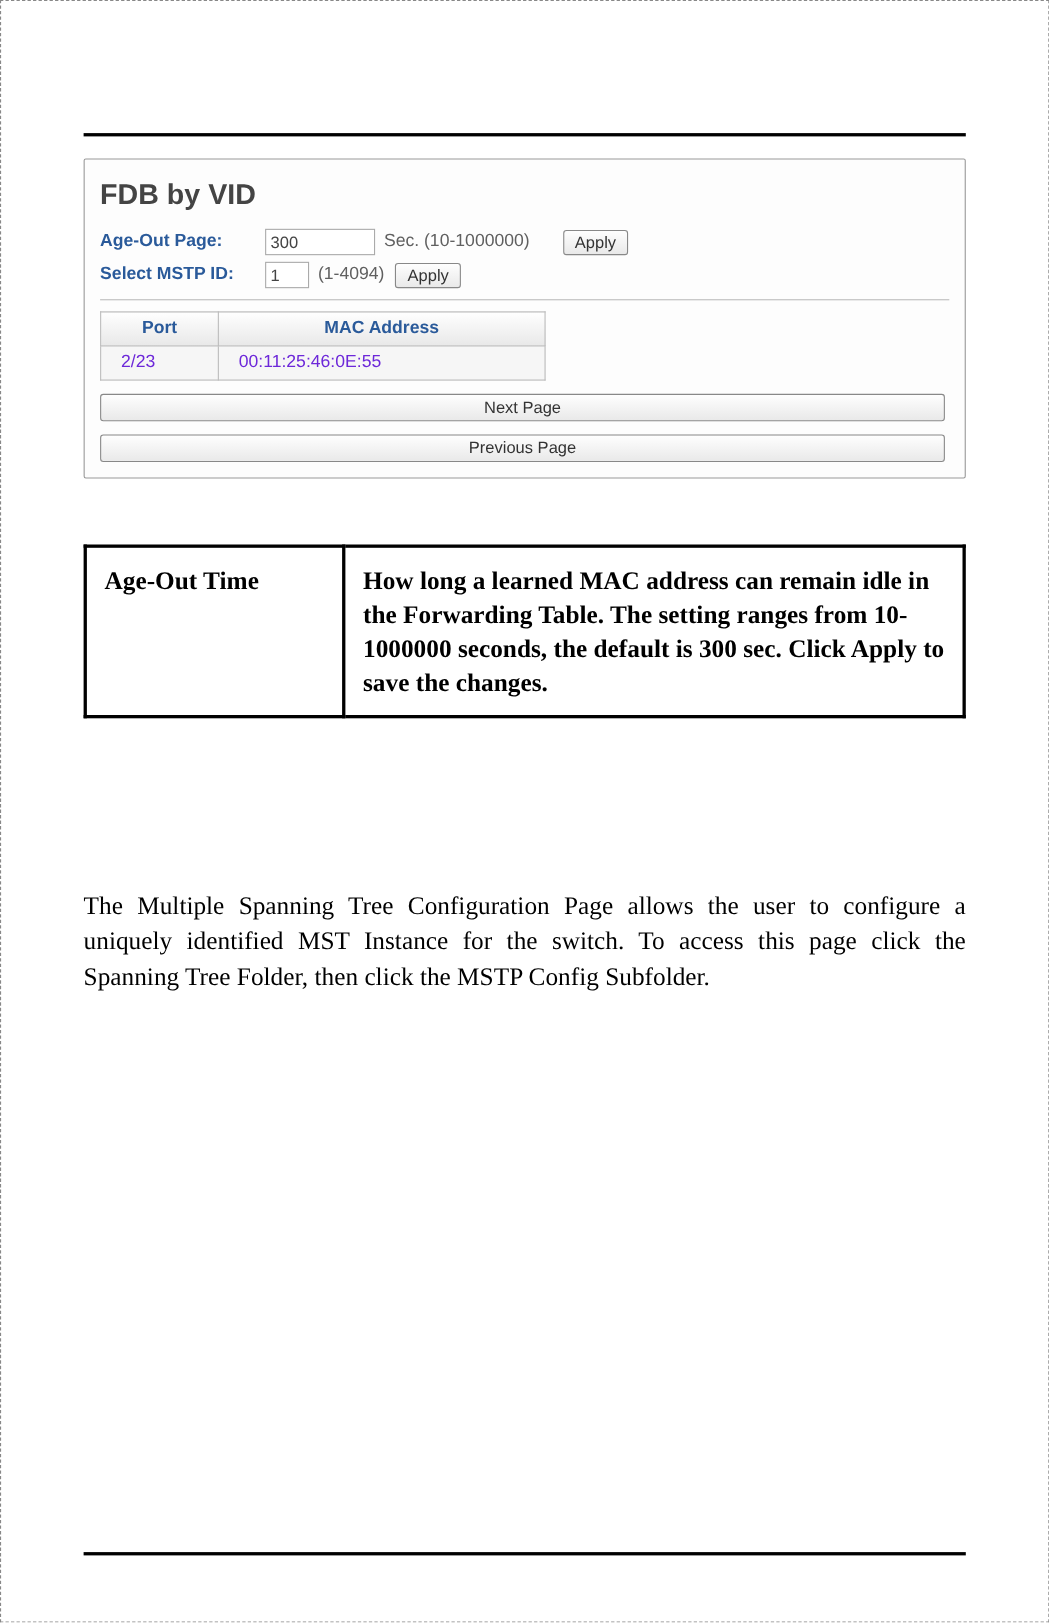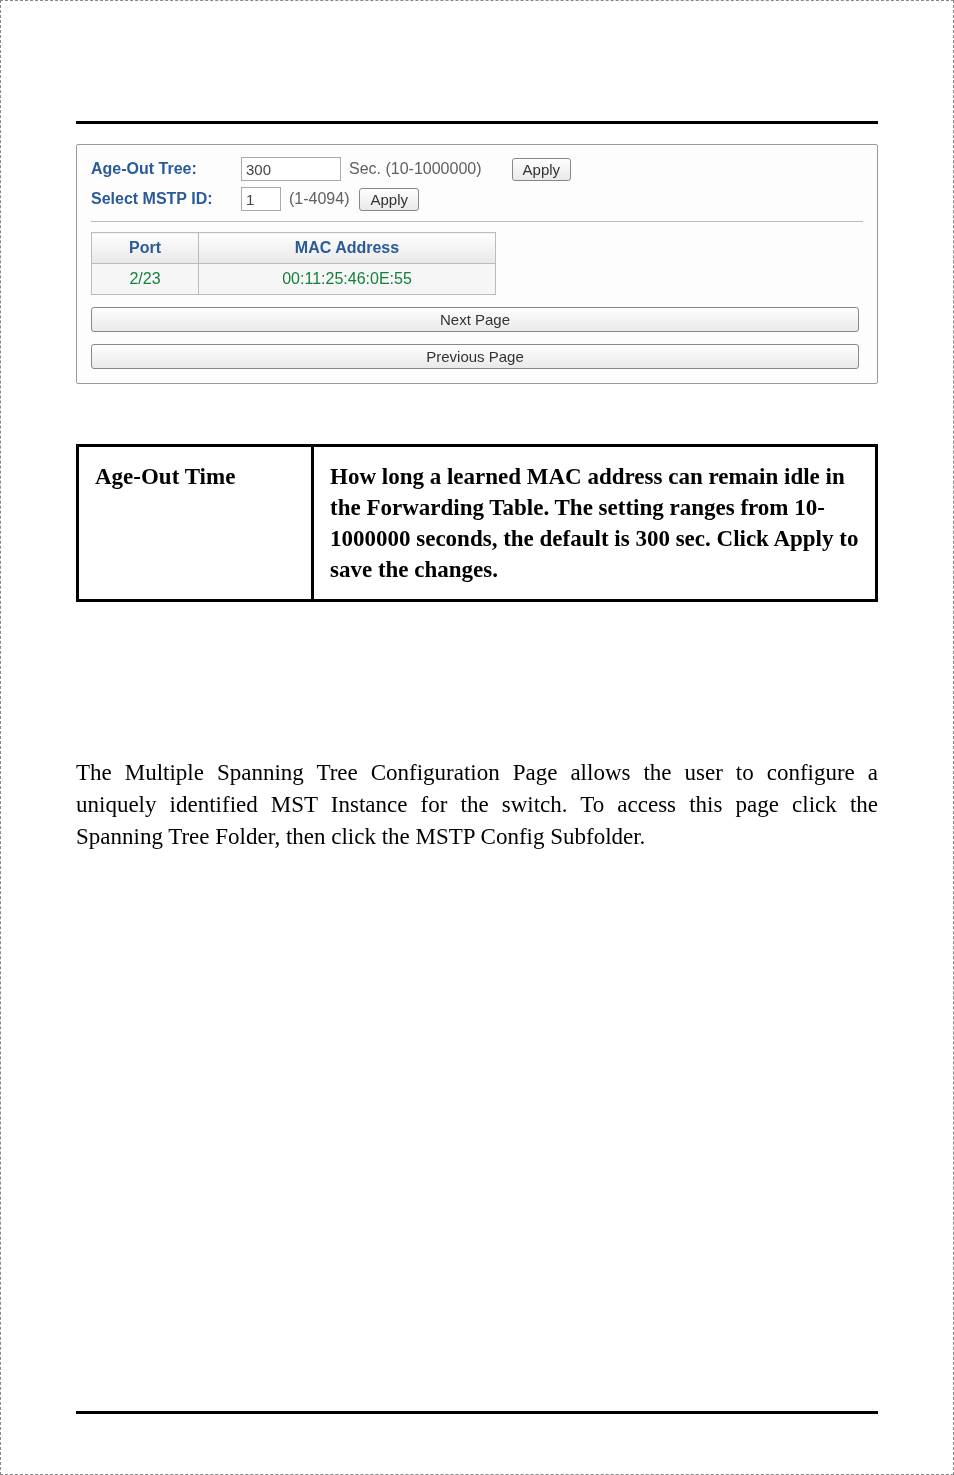--- a/index.html
+++ b/index.html
@@ -98,24 +98,24 @@
   .emb-table th {
     background: linear-gradient(#fefefe,#e8e8e8);
     border: 1px solid #bcbcbc;
     color: #2a5a9a;
     font-weight: bold;
     padding: 6px 18px;
     text-align: center;
   }
   .emb-table td {
     border: 1px solid #bcbcbc;
-    color: #15803d;
+    color: #6d28d9;
     background: #f6f6f6;
     padding: 6px 18px;
-    text-align: center;
+    text-align: left;
   }
   .emb-table .col-port { width: 70px; }
   .emb-table .col-mac { width: 260px; }
   .emb-pager {
     display: flex;
     justify-content: flex-end;
     padding: 6px 18px 14px 14px;
     gap: 12px;
     flex-direction: column;
   }
@@ -148,24 +148,25 @@
     margin-bottom: 28px;
   }
 </style>
 </head>
 <body>
 
 <div class="page">
   <div class="top-rule"></div>
 
   <div class="embedded-image">
+    <div class="emb-title">FDB by VID</div>
 
     <div class="emb-controls">
       <div class="emb-row">
-        <span class="emb-label">Age-Out Tree:</span>
+        <span class="emb-label">Age-Out Page:</span>
         <input class="emb-input w1" value="300" style="">
         <span class="emb-suffix">Sec. (10-1000000)</span>
         <button class="emb-btn" style="margin-left:20px">Apply</button>
       </div>
       <div class="emb-row">
         <span class="emb-label">Select MSTP ID:</span>
         <input class="emb-input w2" value="1" style="">
         <span class="emb-suffix">(1-4094)</span>
         <button class="emb-btn">Apply</button>
       </div>

